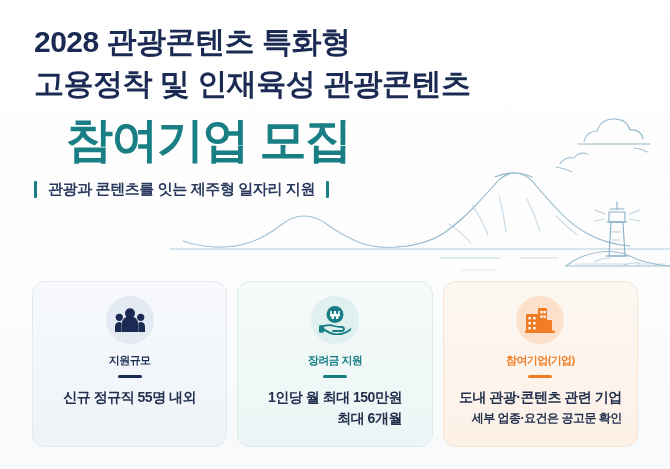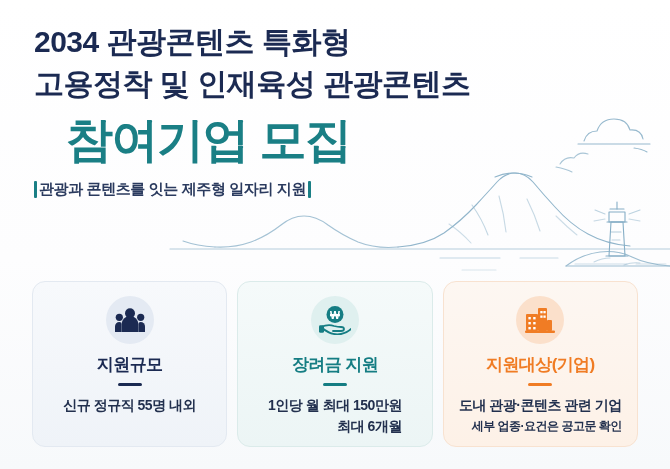--- a/index.html
+++ b/index.html
@@ -21,21 +21,21 @@
   .line1,.line2{
     color:#1b2a52;font-weight:bold;letter-spacing:-0.5px;
     font-size:30px;line-height:40px;white-space:nowrap;
   }
   .line2{margin-top:2px;}
   .bigline{
     color:#1a7f85;font-weight:bold;letter-spacing:-1.5px;
     font-size:47px;line-height:60px;margin-top:6px;white-space:nowrap;margin-left:32px;
   }
   .sub{
-    margin-top:10px;display:flex;align-items:center;gap:2px;
+    margin-top:10px;display:flex;align-items:center;gap:11px;
     color:#2a3a5e;font-size:15px;font-weight:bold;letter-spacing:-0.4px;
     white-space:nowrap;
   }
   .bar{display:inline-block;width:3px;height:17px;background:#1a7f85;border-radius:1px;}
 
   
   #cards{
     position:absolute;left:32px;top:281px;width:606px;height:166px;
     display:flex;gap:10px;
   }
@@ -46,21 +46,21 @@
   }
   .card.navy{background:linear-gradient(180deg,#f7f9fc 0%,#eff3f8 100%);border:1px solid #e3e9f1;}
   .card.teal{background:linear-gradient(180deg,#f5fafa 0%,#ecf5f5 100%);border:1px solid #dbebea;}
   .card.orange{background:linear-gradient(180deg,#fdf7f2 0%,#fdf1e7 100%);border:1px solid #f8e2d0;}
 
   .iconwrap{width:48px;height:48px;border-radius:50%;display:flex;align-items:center;justify-content:center;}
   .card.navy .iconwrap{background:#e4eaf3;}
   .card.teal .iconwrap{background:#dff0ef;}
   .card.orange .iconwrap{background:#fbe0cb;}
 
-  .ctitle{margin-top:9px;font-size:17px;font-weight:bold;letter-spacing:-0.6px;}
+  .ctitle{margin-top:9px;font-size:11px;font-weight:bold;letter-spacing:-0.6px;}
   .card.navy .ctitle{color:#1b2a52;}
   .card.teal .ctitle{color:#157d83;}
   .card.orange .ctitle{color:#f07c24;}
 
   .cdiv{margin-top:7px;width:24px;height:2.5px;border-radius:2px;}
   .card.navy .cdiv{background:#1b2a52;}
   .card.teal .cdiv{background:#157d83;}
   .card.orange .cdiv{background:#f07c24;}
 
   .cbody{margin-top:9px;text-align:right;color:#22304e;
@@ -127,21 +127,21 @@
         <path d="M605 214 l-10 -4" opacity="0.55"></path>
         <path d="M629 214 l11 -4" opacity="0.55"></path>
         <path d="M605 219 l-11 2" opacity="0.45"></path>
         <path d="M629 219 l11 2" opacity="0.45"></path>
         <path d="M606 256 h22"></path>
       </g>
     </g>
   </svg>
 
   <div class="head">
-    <div class="line1">2034 관광콘텐츠 특화형</div>
+    <div class="line1">2028 관광콘텐츠 특화형</div>
     <div class="line2">고용정착 및 인재육성 관광콘텐츠</div>
     <div class="bigline">참여기업 모집</div>
     <div class="sub">
       <span class="bar"></span>
       <span>관광과 콘텐츠를 잇는 제주형 일자리 지원</span>
       <span class="bar"></span>
     </div>
   </div>
 
   <div id="cards">
@@ -200,21 +200,21 @@
             <rect x="8.2" y="16" width="2.4" height="2.4"></rect>
             <rect x="3.4" y="21" width="2.4" height="2.4"></rect>
             <rect x="8.2" y="21" width="2.4" height="2.4"></rect>
             <rect x="15.3" y="5" width="2.3" height="2.3"></rect>
             <rect x="18.4" y="5" width="2.3" height="2.3"></rect>
             <rect x="15.3" y="9.5" width="2.3" height="2.3"></rect>
             <rect x="18.4" y="9.5" width="2.3" height="2.3"></rect>
           </g>
         </svg>
       </div>
-      <div class="ctitle">지원대상(기업)</div>
+      <div class="ctitle">참여기업(기업)</div>
       <div class="cdiv"></div>
       <div class="cbody">
         <div>도내 관광·콘텐츠 관련 기업</div>
         <div class="small">세부 업종·요건은 공고문 확인</div>
       </div>
     </div>
 
   </div>
 </div>
 

